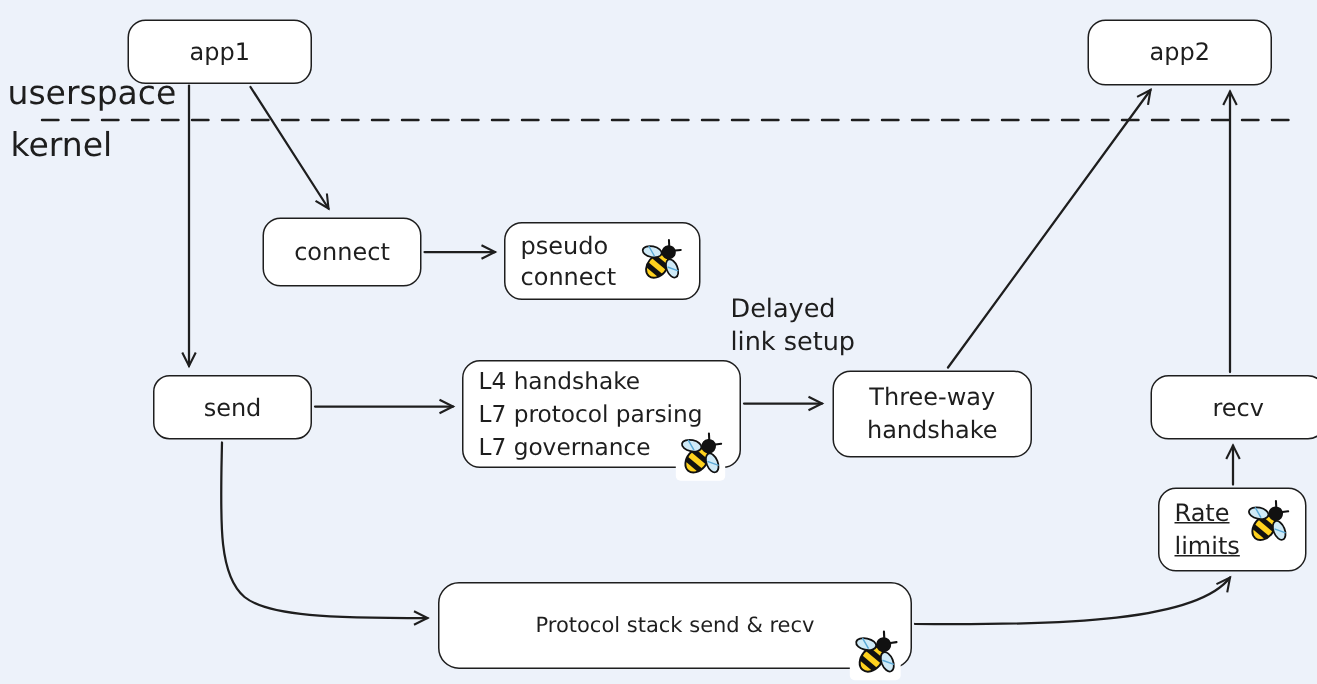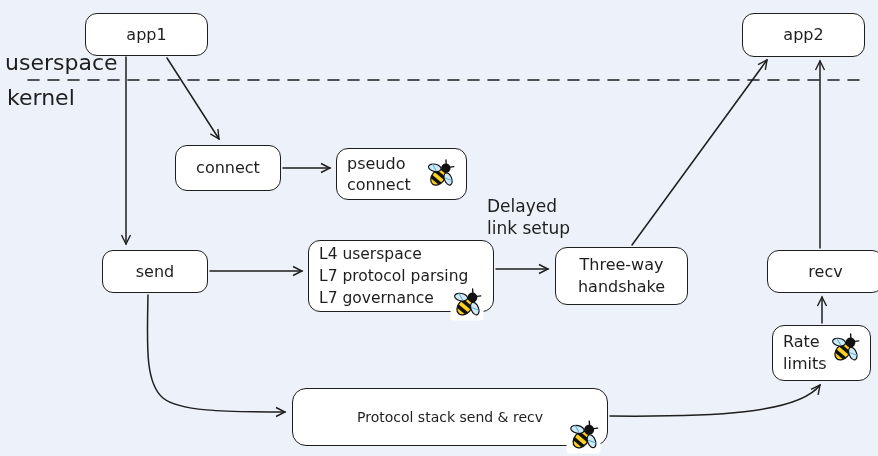--- a/index.html
+++ b/index.html
@@ -40,28 +40,28 @@
     flex-direction: column;
     align-items: center;
     justify-content: center;
     font-size: 16px;
     line-height: 22px;
     white-space: nowrap;
   }
   .node.left-align { align-items: flex-start; padding-left: 10px; }
 
   #node-app1       { left: 85px;  top: 13px;  width: 123px; height: 43px; }
-  #node-app2       { left: 742px; top: 13px;  width: 123px; height: 44px; }
+  #node-app2       { left: 725px; top: 13px;  width: 123px; height: 44px; }
   #node-connect    { left: 175px; top: 145px; width: 106px; height: 46px; }
   #node-pseudo     { left: 336px; top: 148px; width: 131px; height: 52px; line-height: 21px; }
   #node-send       { left: 102px; top: 250px; width: 106px; height: 43px; border-radius: 11px; }
   #node-governance { left: 308px; top: 240px; width: 186px; height: 72px; font-size: 15.5px; line-height: 22px; }
   #node-threeway   { left: 555px; top: 247px; width: 133px; height: 58px; line-height: 22px; }
   #node-recv       { left: 767px; top: 250px; width: 117px; height: 43px; }
-  #node-ratelimits { left: 772px; top: 325px; width: 99px;  height: 56px; line-height: 22px; }
+  #node-ratelimits { left: 772px; top: 325px; width: 99px;  height: 56px; line-height: 22px; text-decoration: underline; }
   #node-protocol   { left: 292px; top: 388px; width: 316px; height: 58px; font-size: 14px; border-radius: 14px; }
 
   .region-label { position: absolute; z-index: 2; font-size: 22px; }
   #lbl-userspace { left: 5px; top: 50px; }
   #lbl-kernel    { left: 7px; top: 85px; }
 
   .annotation {
     position: absolute;
     z-index: 2;
     font-size: 17px;
@@ -145,21 +145,21 @@
   <div class="node left-align" id="node-pseudo">
     <span>pseudo</span>
     <span>connect</span>
   </div>
 
   <div class="node" id="node-send">
     <span>send</span>
   </div>
 
   <div class="node left-align" id="node-governance">
-    <span>L4 userspace</span>
+    <span>L4 handshake</span>
     <span>L7 protocol parsing</span>
     <span>L7 governance</span>
   </div>
 
   <div class="node" id="node-threeway">
     <span>Three-way</span>
     <span>handshake</span>
   </div>
 
   <div class="node" id="node-recv">

